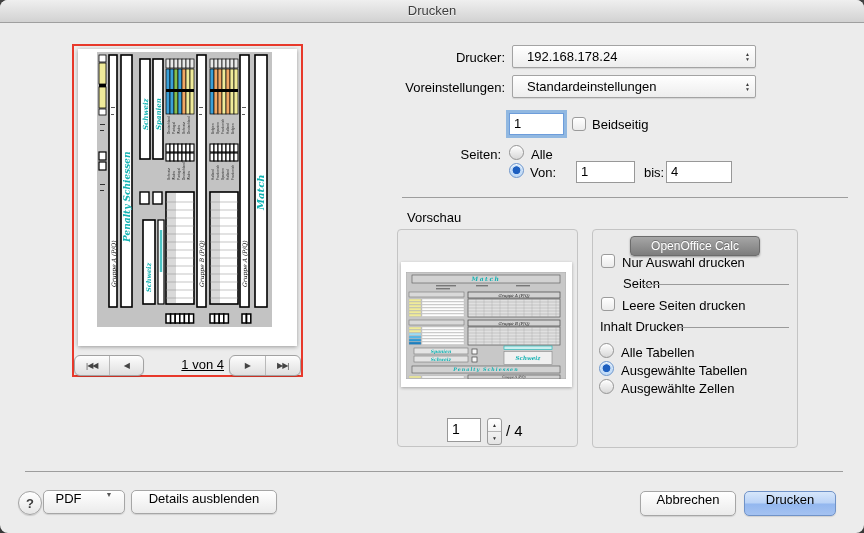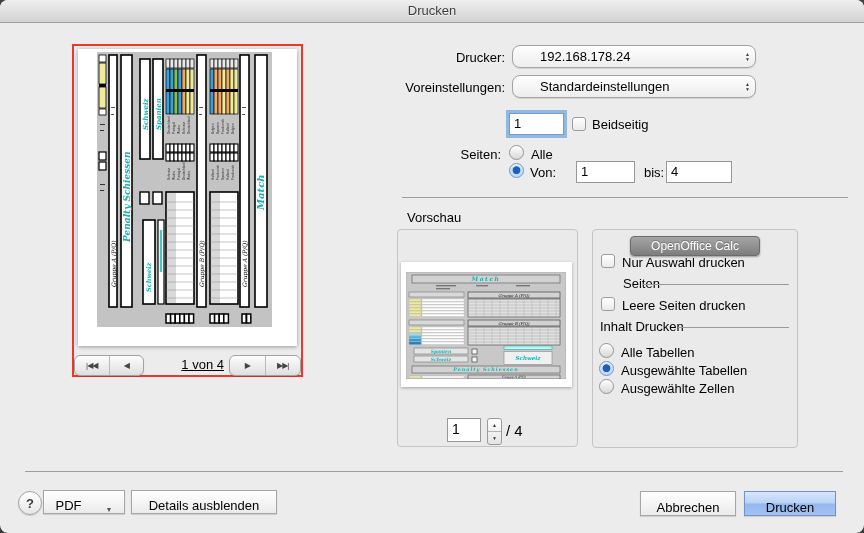--- a/index.html
+++ b/index.html
@@ -8,40 +8,40 @@
   .lbl{position:absolute;font-size:13px;color:#000;white-space:nowrap;}
   .lbl-r{text-align:right;}
   
   .preview-panel{position:absolute;left:72px;top:44px;width:227px;height:329px;border:2px solid #e8392b;background:#ececec;}
   .preview-page{position:absolute;left:78px;top:49px;width:219px;height:297px;background:#fff;box-shadow:0 1px 4px rgba(0,0,0,.35);}
   .sheet-svg{position:absolute;left:97px;top:52px;width:175px;height:275px;}
   .segbtn{position:absolute;height:19px;display:flex;border:1px solid #a2a2a2;border-radius:6px;background:linear-gradient(#fdfdfd,#dfdfdf);box-shadow:0 1px 1px rgba(0,0,0,.15);overflow:hidden;}
   .segbtn .seg{flex:1;display:flex;align-items:center;justify-content:center;font-size:8px;color:#444;letter-spacing:-1px;}
   .segbtn .seg + .seg{border-left:1px solid #b9b9b9;}
   
-  .popup{position:absolute;height:23px;box-sizing:border-box;background:linear-gradient(#ffffff,#ededed);border:1px solid #a3a3a3;border-radius:8px;box-shadow:0 1px 1px rgba(0,0,0,.1);font-size:13px;line-height:21px;padding-left:27px;color:#000;}
+  .popup{position:absolute;height:23px;box-sizing:border-box;background:linear-gradient(#ffffff,#ededed);border:1px solid #a3a3a3;border-radius:2px;box-shadow:0 1px 1px rgba(0,0,0,.1);font-size:13px;line-height:21px;padding-left:14px;color:#000;}
   .popup .arrows{position:absolute;right:5px;top:0;height:100%;display:flex;flex-direction:column;justify-content:center;align-items:center;color:#3c3c3c;}
   .popup .arrows span{font-size:5px;line-height:5px;}
   .tf{position:absolute;box-sizing:border-box;background:#fff;border:1px solid #989898;font-size:13px;padding:2px 4px;color:#000;}
   .tf.focused{border:1px solid #6d9ddb;box-shadow:0 0 0 3px rgba(115,167,221,.75);}
   .cb{position:absolute;width:14px;height:14px;box-sizing:border-box;background:linear-gradient(#ffffff,#ebebeb);border:1px solid #9b9b9b;border-radius:3px;box-shadow:inset 0 1px 0 #fff;}
   .radio{position:absolute;width:15px;height:15px;box-sizing:border-box;border-radius:50%;background:linear-gradient(#fefefe,#d8d8d8);border:1px solid #949494;box-shadow:inset 0 1px 1px #fff;}
   .radio.selected{background:radial-gradient(circle at 50% 48%, #1d5fc0 0 3.6px, #c3dcf7 4.2px);border:1px solid #6d96cc;}
   .hline{position:absolute;height:1px;background:#9d9d9d;}
   
   .groupbox{position:absolute;border:1px solid #c4c4c4;border-radius:4px;background:#eaeaea;}
   .calc-tab{position:absolute;left:630px;top:220px;width:128px;height:18px;background:linear-gradient(#a6a6a6,#7d7d7d);border:1px solid #6c6c6c;border-radius:4px;color:#fff;font-size:12px;text-align:center;line-height:18px;box-shadow:0 1px 2px rgba(0,0,0,.35);text-shadow:0 -1px 0 rgba(0,0,0,.25);margin-top:16px;}
   .grow-line{position:absolute;height:1px;background:#9a9a9a;}
   .mini-page{position:absolute;left:401px;top:262px;width:171px;height:125px;background:#fff;box-shadow:0 1px 3px rgba(0,0,0,.3);}
   .mini-svg{position:absolute;left:5px;top:10px;width:160px;height:107px;}
   .stepper{position:absolute;left:487px;top:418px;width:13px;height:25px;border:1px solid #9b9b9b;border-radius:3px;background:linear-gradient(#fff,#e4e4e4);display:flex;flex-direction:column;}
   .stepper span{flex:1;display:flex;align-items:center;justify-content:center;font-size:5px;color:#333;}
   .stepper span:first-child{border-bottom:1px solid #b5b5b5;}
   
-  .btn{position:absolute;box-sizing:border-box;height:24px;border:1px solid #a6a6a6;border-radius:0;background:linear-gradient(#ffffff,#ebebeb);box-shadow:0 1px 1px rgba(0,0,0,.12);font-size:13px;color:#000;display:flex;align-items:flex-end;justify-content:center;gap:24px;}
+  .btn{position:absolute;box-sizing:border-box;height:24px;border:1px solid #a6a6a6;border-radius:5px;background:linear-gradient(#ffffff,#ebebeb);box-shadow:0 1px 1px rgba(0,0,0,.12);font-size:13px;color:#000;display:flex;align-items:flex-start;justify-content:center;gap:24px;}
   .btn.default{background:linear-gradient(#d7e7fb 0%,#b9d2f6 48%,#93b7ef 52%,#a4c2f1 100%);border:1px solid #7093c8;}
   .btn .dd{font-size:7px;color:#555;}
   .help-btn{position:absolute;left:18px;top:491px;width:22px;height:22px;border-radius:50%;border:1px solid #a3a3a3;background:linear-gradient(#ffffff,#e6e6e6);box-shadow:0 1px 1px rgba(0,0,0,.15);font-size:13px;font-weight:bold;color:#3c3c3c;display:flex;align-items:center;justify-content:center;}
   .teal-txt{fill:#12b2b2;font-style:italic;font-weight:bold;font-family:"DejaVu Serif",serif;}
   .script-txt{fill:#111;font-style:italic;font-family:"DejaVu Serif",serif;}
 </style>
 </head>
 <body>
 
 <div class="window">

